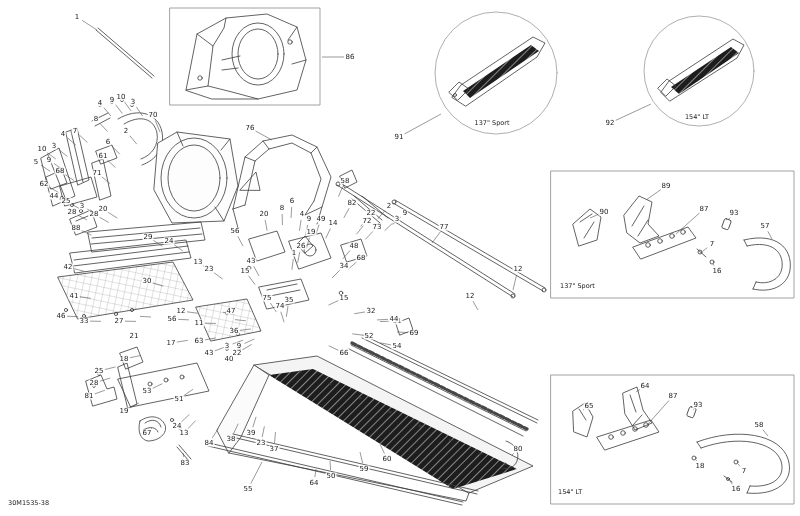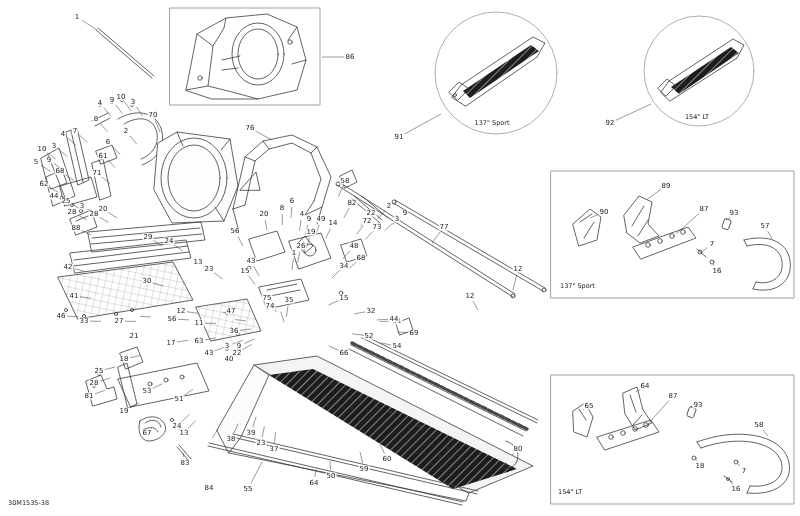--- a/index.html
+++ b/index.html
@@ -396,21 +396,21 @@
       <span class="callout" style="left: 311px; top: 232px;">19</span>
       <span class="callout" style="left: 301px; top: 246px;">26</span>
       <span class="callout" style="left: 294px; top: 253px;">1</span>
       <span class="callout" style="left: 354px; top: 246px;">48</span>
       <span class="callout" style="left: 361px; top: 258px;">68</span>
       <span class="callout" style="left: 344px; top: 266px;">34</span>
       <span class="callout" style="left: 251px; top: 261px;">43</span>
       <span class="callout" style="left: 245px; top: 271px;">15</span>
       <span class="callout" style="left: 267px; top: 298px;">75</span>
       <span class="callout" style="left: 289px; top: 300px;">35</span>
-      <span class="callout" style="left: 270px; top: 306px;">74</span>
+      <span class="callout" style="left: 280px; top: 306px;">74</span>
       <span class="callout" style="left: 344px; top: 298px;">15</span>
       <span class="callout" style="left: 371px; top: 311px;">32</span>
       <span class="callout" style="left: 369px; top: 336px;">52</span>
       <span class="callout" style="left: 397px; top: 321px;">31</span>
       <span class="callout" style="left: 397px; top: 346px;">54</span>
       <span class="callout" style="left: 344px; top: 353px;">66</span>
       <span class="callout" style="left: 518px; top: 269px;">12</span>
       <span class="callout" style="left: 470px; top: 296px;">12</span>
       <span class="callout" style="left: 394px; top: 319px;">44</span>
       <span class="callout" style="left: 414px; top: 333px;">69</span>
@@ -430,21 +430,21 @@
       <span class="callout" style="left: 99px; top: 371px;">25</span>
       <span class="callout" style="left: 94px; top: 383px;">28</span>
       <span class="callout" style="left: 89px; top: 396px;">81</span>
       <span class="callout" style="left: 147px; top: 391px;">53</span>
       <span class="callout" style="left: 179px; top: 399px;">51</span>
       <span class="callout" style="left: 124px; top: 411px;">19</span>
       <span class="callout" style="left: 147px; top: 433px;">67</span>
       <span class="callout" style="left: 177px; top: 426px;">24</span>
       <span class="callout" style="left: 184px; top: 433px;">13</span>
       <span class="callout" style="left: 185px; top: 463px;">83</span>
-      <span class="callout" style="left: 209px; top: 443px; margin-top: 45px;">84</span>
+      <span class="callout" style="left: 209px; top: 443px;">84</span>
       <span class="callout" style="left: 231px; top: 439px;">38</span>
       <span class="callout" style="left: 251px; top: 433px;">39</span>
       <span class="callout" style="left: 261px; top: 443px;">23</span>
       <span class="callout" style="left: 274px; top: 449px;">37</span>
       <span class="callout" style="left: 248px; top: 489px;">55</span>
       <span class="callout" style="left: 314px; top: 483px;">64</span>
       <span class="callout" style="left: 331px; top: 476px;">50</span>
       <span class="callout" style="left: 364px; top: 469px; text-align: center;">59</span>
       <span class="callout" style="left: 387px; top: 459px;">60</span>
       <span class="callout" style="left: 518px; top: 449px;">80</span>

